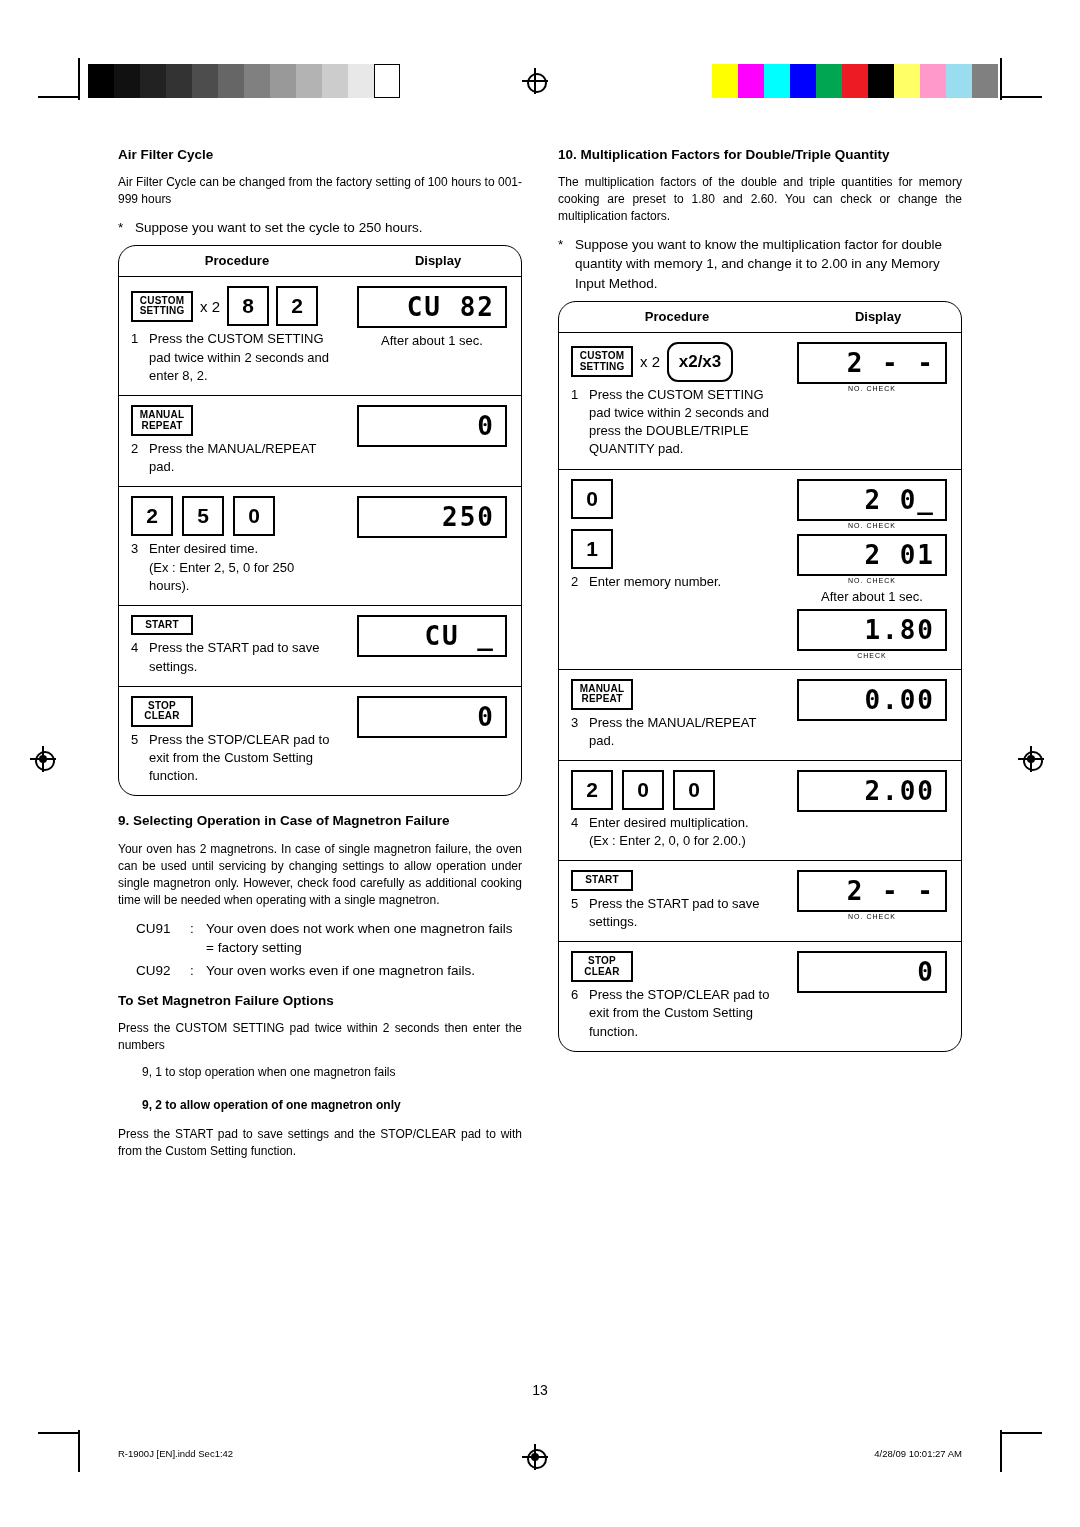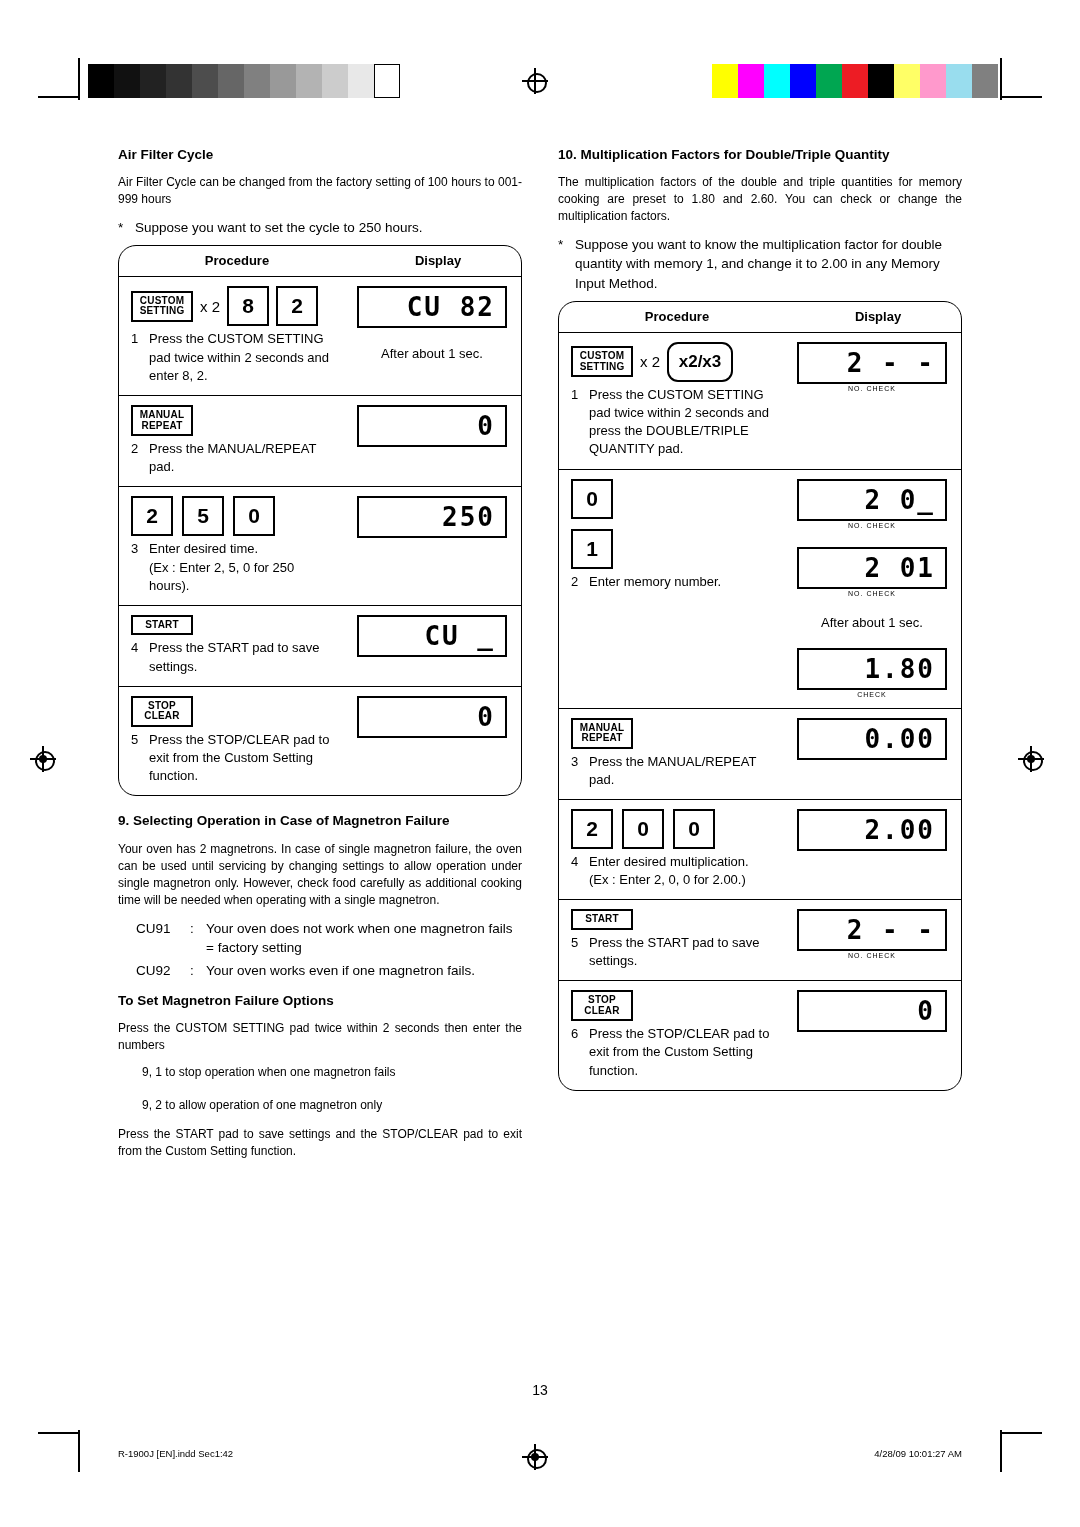--- a/index.html
+++ b/index.html
@@ -44,21 +44,21 @@
     display:flex;border-bottom:1.4px solid #000;
   }
   .proc .hdr div{
     font-size:13px;font-weight:bold;text-align:center;padding:7px 0 8px;
   }
   .proc .hdr .h1{flex:1;}
   .proc .hdr .h2{width:166px;}
   .row{display:flex;border-bottom:1.2px solid #000;}
   .row:last-child{border-bottom:none;}
   .row .left{flex:1;padding:9px 8px 10px 12px;position:relative;}
-  .row .right{width:166px;border-left:0;padding:9px 6px 10px 6px;display:flex;flex-direction:column;align-items:center;gap:18px;}
+  .row .right{width:166px;border-left:0;padding:9px 6px 10px 6px;display:flex;flex-direction:column;align-items:center;gap:5px;}
   .step{display:flex;gap:6px;font-size:13px;line-height:1.4;margin-top:4px;}
   .step .n{width:12px;flex:none;}
   .step .tx{flex:1;}
 
   
   .pad{
     border:2px solid #000;background:#fff;display:inline-flex;flex-direction:column;
     align-items:center;justify-content:center;font-weight:bold;font-size:10px;
     line-height:1.05;padding:3px 6px;min-width:46px;letter-spacing:0.2px;
   }
@@ -274,22 +274,22 @@
     </div>
     <div style="display:flex;gap:6px;font-size:13.5px;line-height:1.42;padding-left:18px;margin-top:4px;margin-bottom:12px;">
       <div style="width:48px;flex:none;">CU92</div>
       <div style="width:10px;flex:none;">:</div>
       <div style="flex:1;">Your oven works even if one magnetron  fails.</div>
     </div>
 
     <h3 class="sec">To Set Magnetron Failure Options</h3>
     <p class="body">Press the CUSTOM SETTING pad twice within 2 seconds then enter the numbers</p>
     <p class="body nj" style="padding-left:24px;margin-bottom:15px;">9, 1 to stop operation when one magnetron fails</p>
-    <p class="body nj" style="padding-left:24px;margin-bottom:12px;">9, 2 to allow operation of one magnetron only</p>
-    <p class="body">Press the START pad to save settings and the STOP/CLEAR pad to exit from the Custom Setting function.</p>
+    <p class="body nj" style="padding-left:24px;margin-bottom:12px;font-weight:bold;">9, 2 to allow operation of one magnetron only</p>
+    <p class="body">Press the START pad to save settings and the STOP/CLEAR pad to with from the Custom Setting function.</p>
   </div>
 
   <div class="col colR">
     <h3 class="sec">10.  Multiplication Factors for Double/Triple Quantity</h3>
     <p class="body">The multiplication factors of the double and triple quantities for memory cooking are preset to 1.80 and 2.60. You can check or change the multiplication factors.</p>
     <div class="star">
       <div class="s">*</div>
       <div class="t">Suppose you want to know the multiplication factor for double quantity with memory 1, and change it to 2.00 in any Memory Input Method.</div>
     </div>
 

